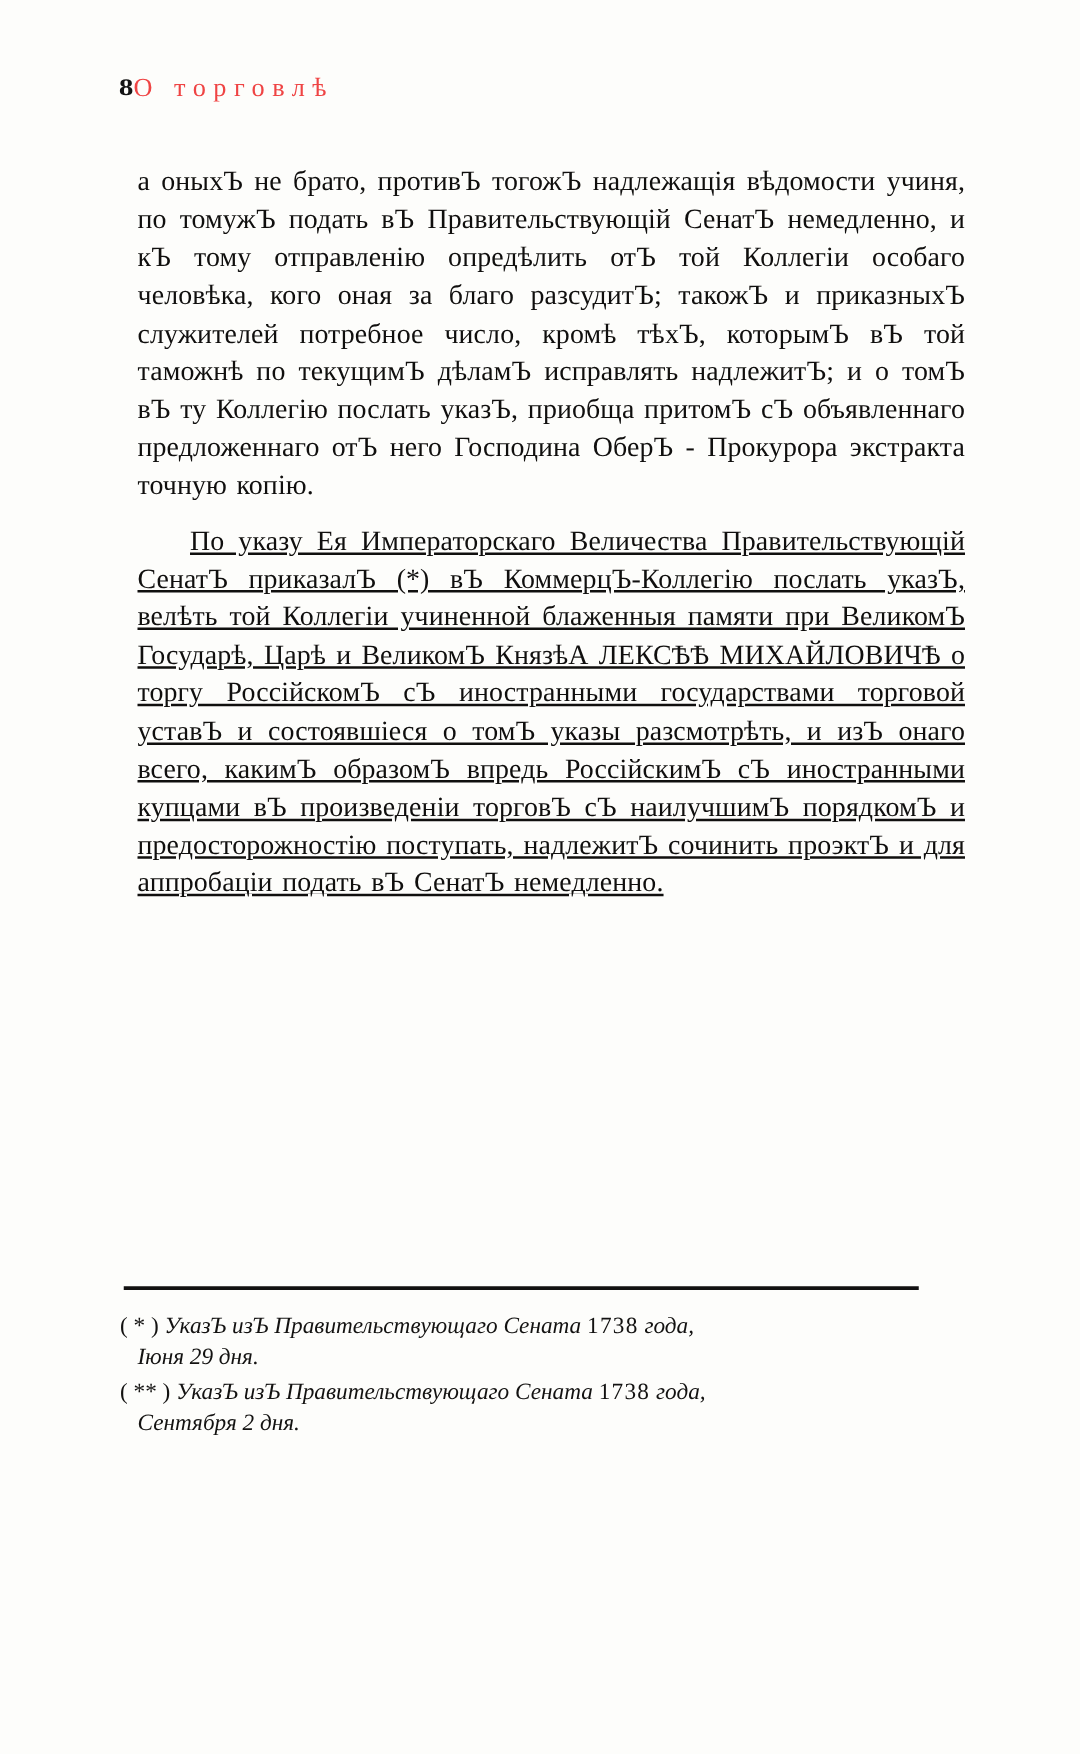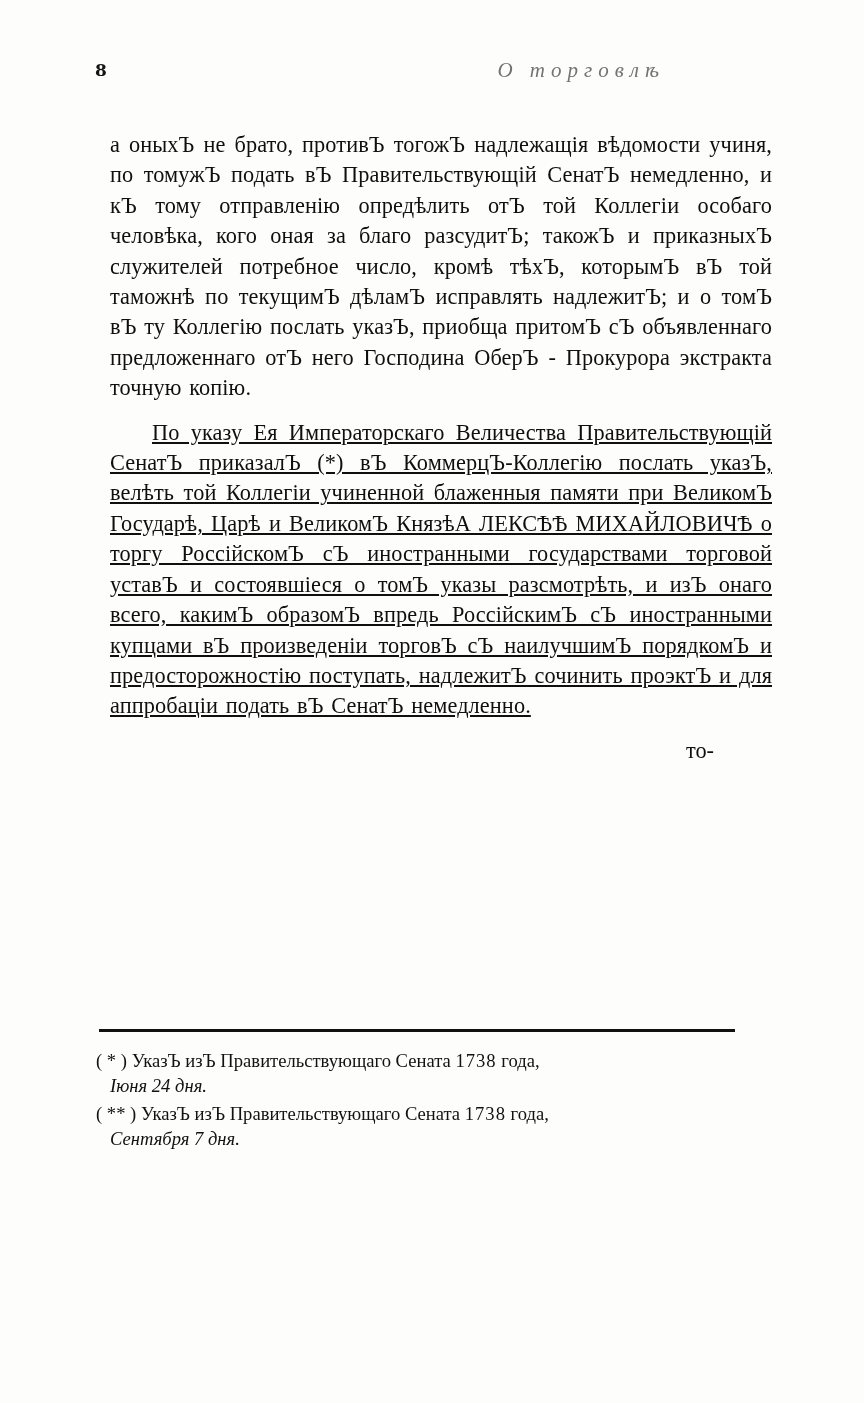--- a/index.html
+++ b/index.html
@@ -34,26 +34,25 @@
     font-family: "DejaVu Serif", serif;
     font-size: 17px;
     font-weight: bold;
     color: #141414;
     letter-spacing: 0px;
     line-height: 1;
     transform: translateY(-1px);
   }
   .running-title {
     flex: 1;
-    text-align: right;
+    text-align: left;
     font-family: "Liberation Serif", serif;
-    font-style: italic;
     font-size: 21px;
     letter-spacing: 6px;
-    color: #737373;
+    color: #ef4444;
     padding-right: 120px;
   }
   .body-block {
     position: absolute;
     top: 116px;
     left: 96px;
     width: 690px;
   }
   p.para {
     margin: 14px;
@@ -97,20 +96,21 @@
   .footnote {
     font-size: 18.6px;
     line-height: 25px;
     color: #131211;
     margin-bottom: 3px;
   }
   .footnote .marker {
     font-style: normal;
   }
   .footnote .fn-text {
+    font-style: italic;
   }
   .footnote .fn-num {
     font-style: normal;
     letter-spacing: 1px;
   }
   .footnote .fn-second {
     display: block;
     padding-left: 14px;
     font-style: italic;
   }
@@ -121,35 +121,34 @@
 <div class="page">
 
   <div class="header">
     <span class="folio">8</span>
     <span class="running-title">О торговлѣ</span>
   </div>
 
   <div class="body-block">
     <p class="para">а оныхЪ не брато, противЪ тогожЪ надлежащія вѣдомости учиня, по томужЪ подать вЪ Правительствующій СенатЪ немедленно, и кЪ тому отправленію опредѣлить отЪ той Коллегіи особаго человѣка, кого оная за благо разсудитЪ; такожЪ и приказныхЪ служителей потребное число, кромѣ тѣхЪ, которымЪ вЪ той таможнѣ по текущимЪ дѣламЪ исправлять надлежитЪ; и о томЪ вЪ ту Коллегію послать указЪ, приобща притомЪ сЪ объявленнаго предложеннаго отЪ него Господина ОберЪ - Прокурора экстракта точную копію.</p>
     <p class="para indent">По указу Ея Императорскаго Величества Правительствующій СенатЪ приказалЪ (*) вЪ КоммерцЪ-Коллегію послать указЪ, велѣть той Коллегіи учиненной блаженныя памяти при ВеликомЪ Государѣ, Царѣ и ВеликомЪ КнязѣА ЛЕКСѢѢ МИХАЙЛОВИЧѢ о торгу РоссійскомЪ сЪ иностранными государствами торговой уставЪ и состоявшіеся о томЪ указы разсмотрѣть, и изЪ онаго всего, какимЪ образомЪ впредь РоссійскимЪ сЪ иностранными купцами вЪ произведеніи торговЪ сЪ наилучшимЪ порядкомЪ и предосторожностію поступать, надлежитЪ сочинить проэктЪ и для аппробаціи подать вЪ СенатЪ немедленно.</p>
-    <div class="tail-line">то-</div>
   </div>
 
   <div class="rule"></div>
 
   <div class="footnotes">
     <div class="footnote">
       <span class="marker">( * )</span>
       <span class="fn-text">УказЪ изЪ Правительствующаго Сената</span>
       <span class="fn-num">1738</span>
       <span class="fn-text">года,</span>
-      <span class="fn-second">Іюня 24 дня.</span>
+      <span class="fn-second">Іюня 29 дня.</span>
     </div>
     <div class="footnote">
       <span class="marker">( ** )</span>
       <span class="fn-text">УказЪ изЪ Правительствующаго Сената</span>
       <span class="fn-num">1738</span>
       <span class="fn-text">года,</span>
-      <span class="fn-second">Сентября 7 дня.</span>
+      <span class="fn-second">Сентября 2 дня.</span>
     </div>
   </div>
 
 </div>
 
 </body></html>

